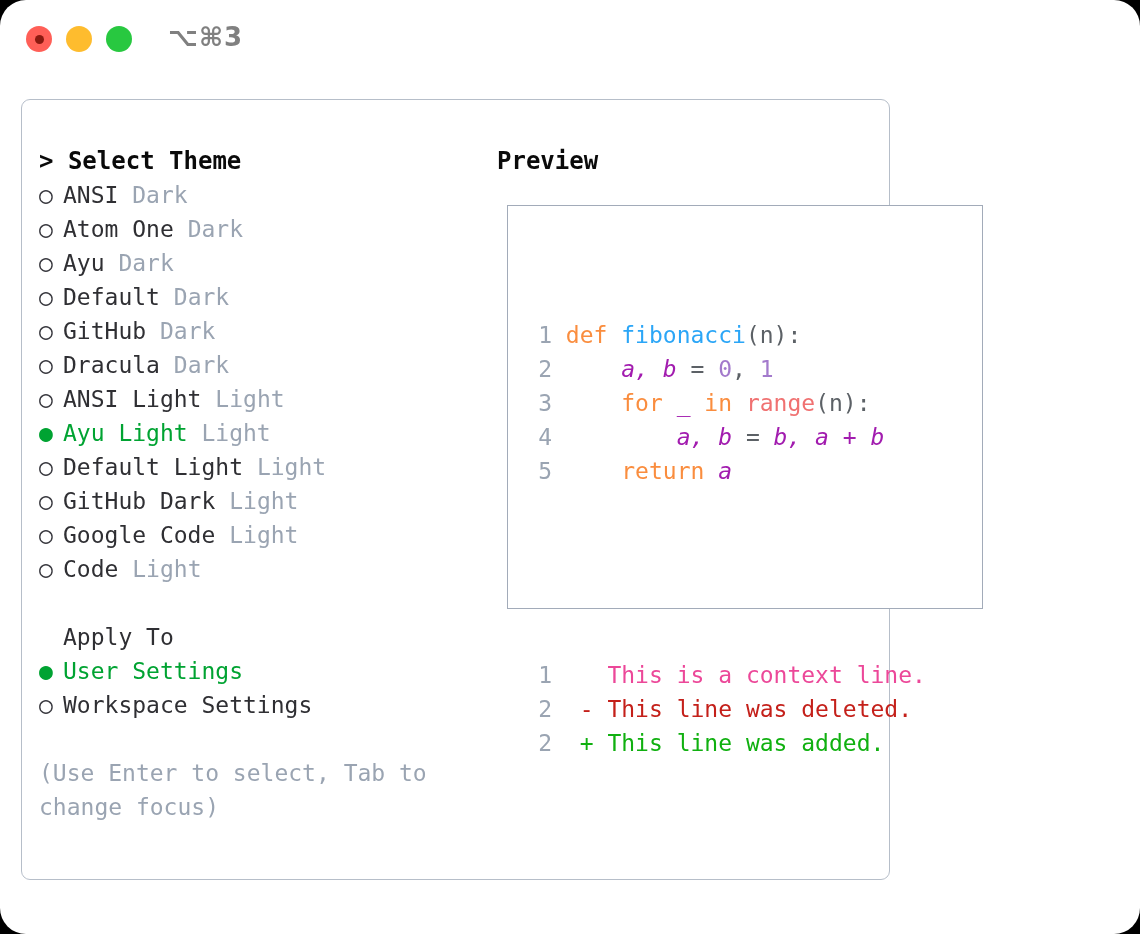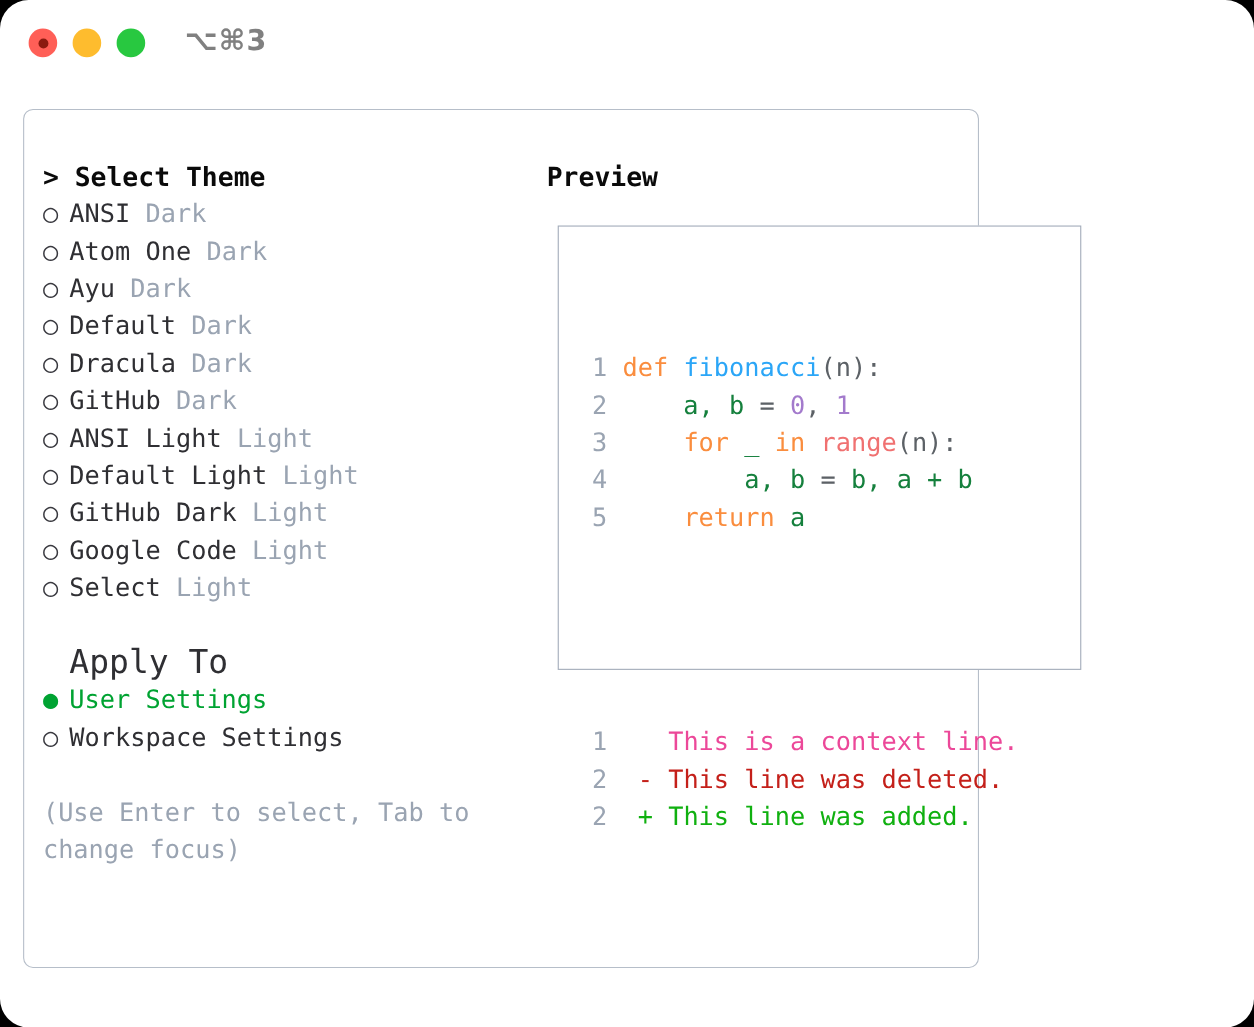--- a/index.html
+++ b/index.html
@@ -109,21 +109,21 @@
     display: inline-block;
     width: 24px;
     color: #3a3a40;
   }
   .row.selected .bullet { color: #00a332; }
   .row.selected .row-label { color: #00a332; }
   .row-label { color: #2f2f33; }
   .row-tag { color: #9aa4b2; }
 
   .group-heading {
-    font-size: 30px;
+    font-size: 23px;
     line-height: 34px;
     color: #2f2f33;
     white-space: pre;
     padding-left: 24px;
   }
   .spacer-lg { height: 34px; }
   .hint {
     font-size: 23px;
     line-height: 34px;
     color: #9aa4b2;
@@ -165,21 +165,21 @@
   .ln {
     color: #9aa4b2;
     display: inline-block;
     width: 28px;
     text-align: right;
   }
   .kw      { color: #fa8d3e; }
   .fn      { color: #2ba6f7; }
   .num     { color: #a37acc; }
   .builtin { color: #f07171; }
-  .plain   { color: #15803d; }
+  .plain   { color: #a21caf; font-style: italic; }
   .punct   { color: #5c6166; }
   .ctx     { color: #ec4899; }
   .del     { color: #c4201a; }
   .add     { color: #10b010; }
   .blank-line { height: 34px; }
 </style>
 </head>
 <body>
 
 <div class="window">
@@ -196,27 +196,28 @@
   <div class="panel">
     <div class="columns">
 
       <div class="left-col">
         <div class="section-title">&gt; Select Theme</div>
         <div id="theme-list">
             <div class="row"><span class="bullet">○</span><span class="row-label">ANSI</span> <span class="row-tag">Dark</span></div>
             <div class="row"><span class="bullet">○</span><span class="row-label">Atom One</span> <span class="row-tag">Dark</span></div>
             <div class="row"><span class="bullet">○</span><span class="row-label">Ayu</span> <span class="row-tag">Dark</span></div>
             <div class="row"><span class="bullet">○</span><span class="row-label">Default</span> <span class="row-tag">Dark</span></div>
+            <div class="row"><span class="bullet">○</span><span class="row-label">GitHub</span> <span class="row-tag">Dark</span></div>
             <div class="row"><span class="bullet">○</span><span class="row-label">Dracula</span> <span class="row-tag">Dark</span></div>
-            <div class="row"><span class="bullet">○</span><span class="row-label">GitHub</span> <span class="row-tag">Dark</span></div>
             <div class="row"><span class="bullet">○</span><span class="row-label">ANSI Light</span> <span class="row-tag">Light</span></div>
+            <div class="row selected"><span class="bullet">●</span><span class="row-label">Ayu Light</span> <span class="row-tag">Light</span></div>
             <div class="row"><span class="bullet">○</span><span class="row-label">Default Light</span> <span class="row-tag">Light</span></div>
             <div class="row"><span class="bullet">○</span><span class="row-label">GitHub Dark</span> <span class="row-tag">Light</span></div>
             <div class="row"><span class="bullet">○</span><span class="row-label">Google Code</span> <span class="row-tag">Light</span></div>
-            <div class="row"><span class="bullet">○</span><span class="row-label">Select</span> <span class="row-tag">Light</span></div>
+            <div class="row"><span class="bullet">○</span><span class="row-label">Code</span> <span class="row-tag">Light</span></div>
           </div>
         <div class="spacer-lg"></div>
         <div class="group-heading">Apply To</div>
         <div id="apply-list">
             <div class="row selected"><span class="bullet">●</span><span class="row-label">User Settings</span></div>
             <div class="row"><span class="bullet">○</span><span class="row-label">Workspace Settings</span></div>
           </div>
         <div class="spacer-lg"></div>
         <div class="hint">(Use Enter to select, Tab to change focus)</div>
       </div>

